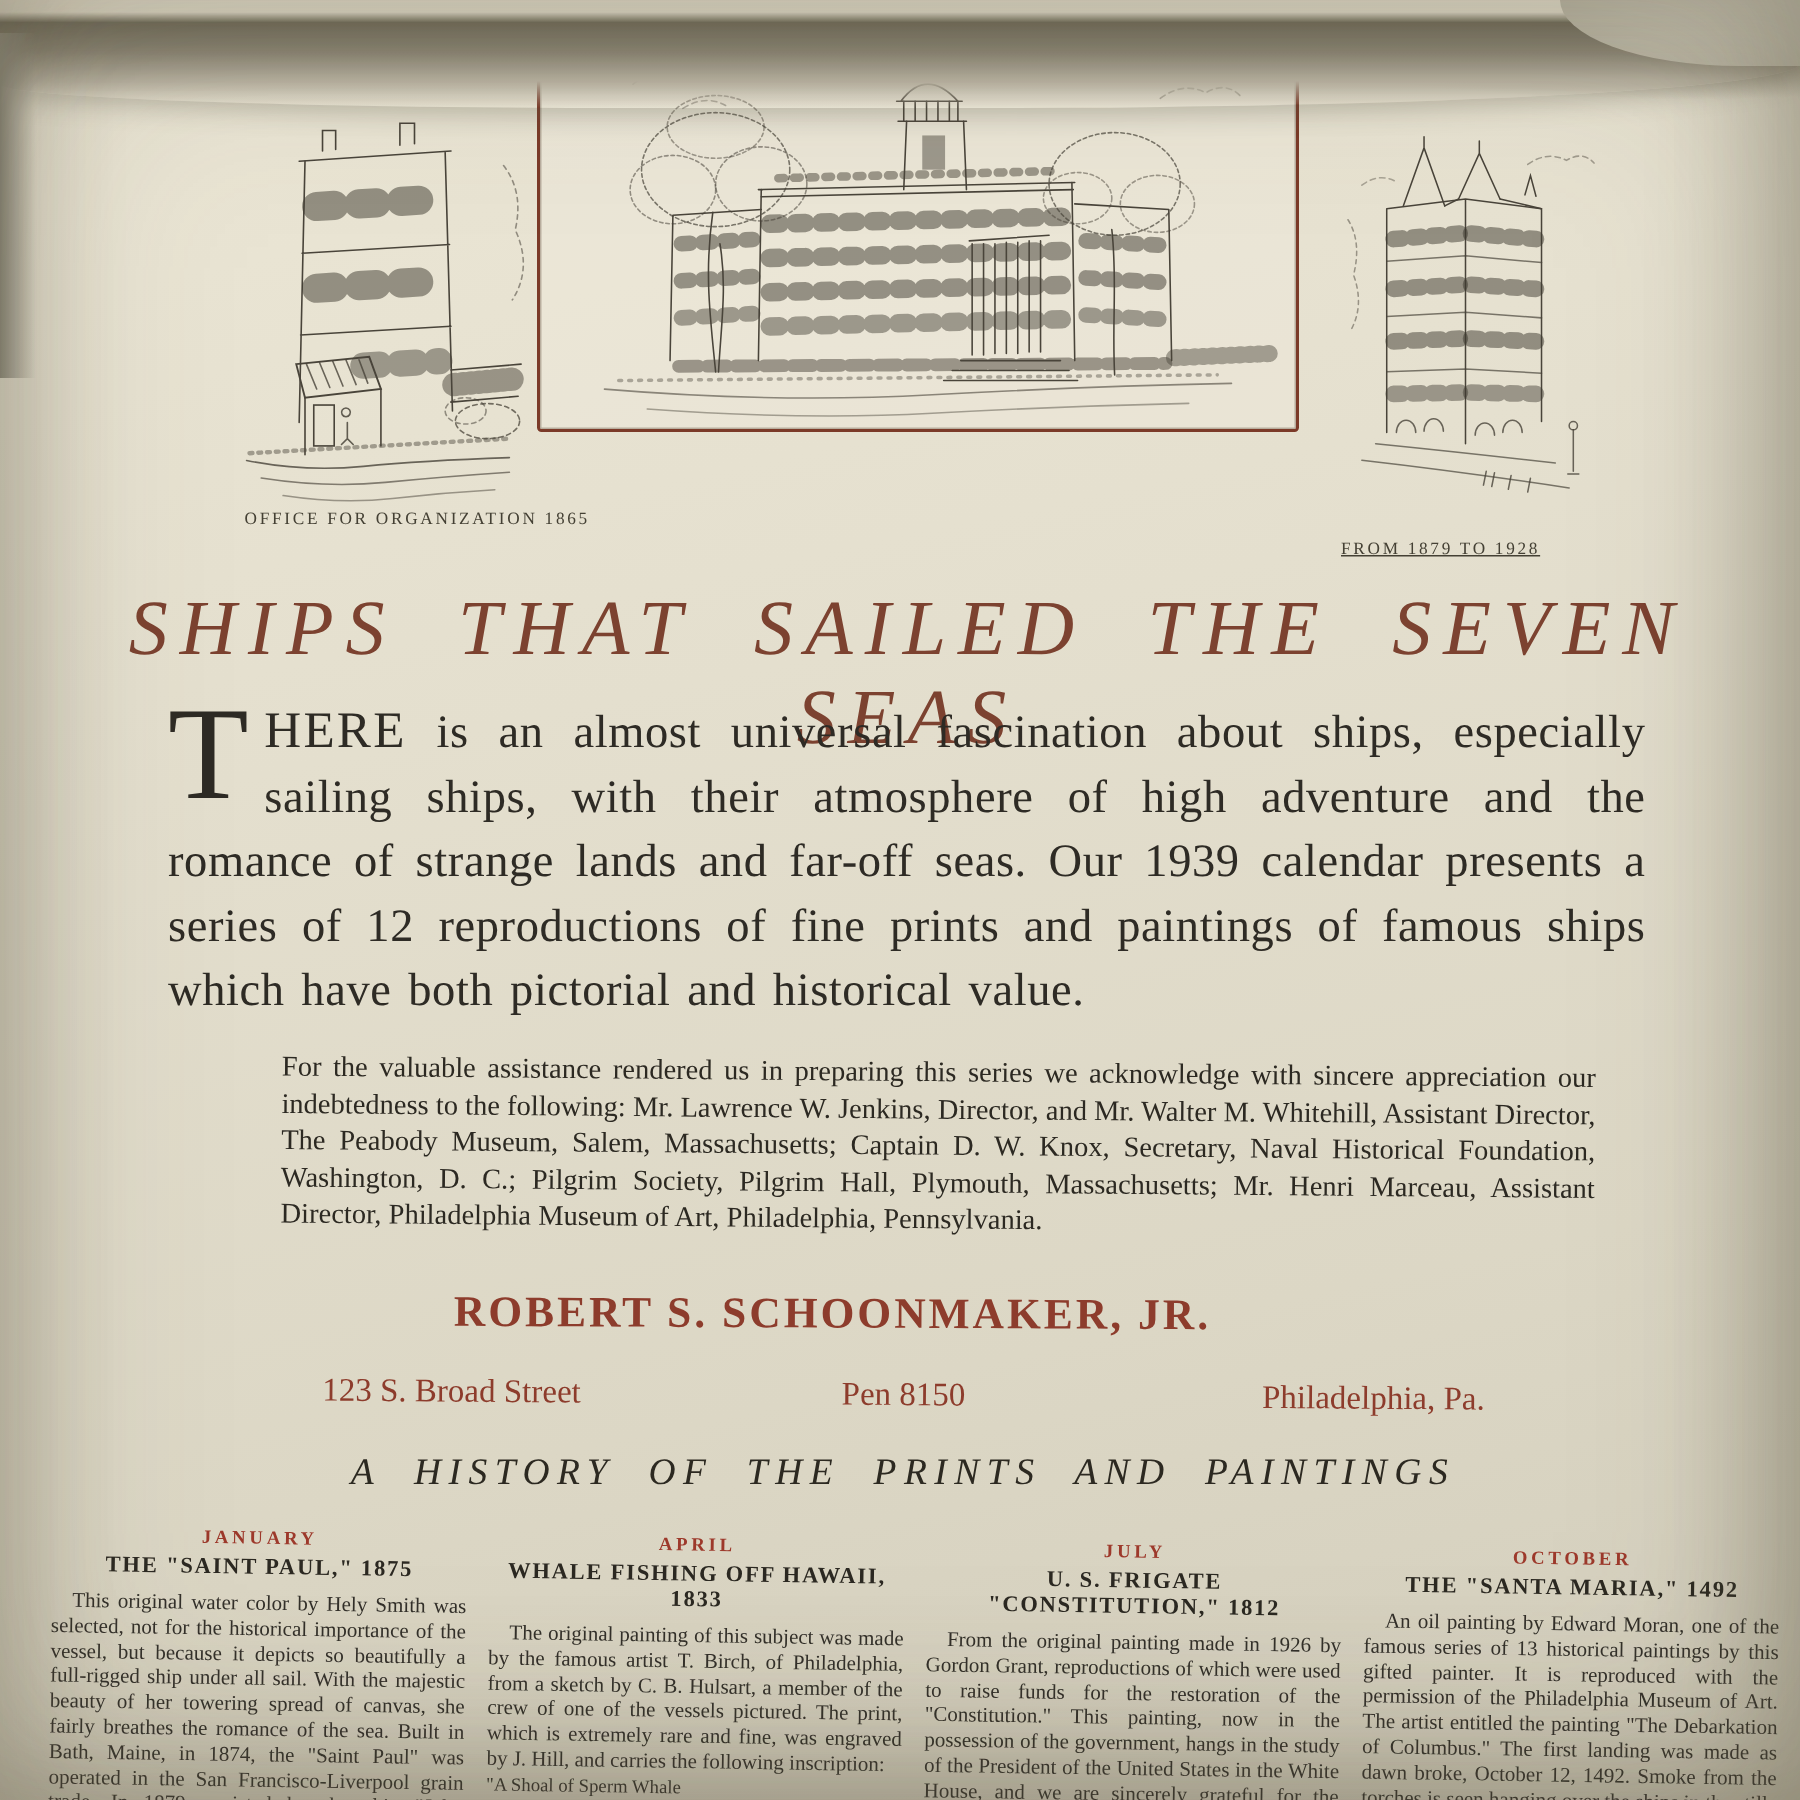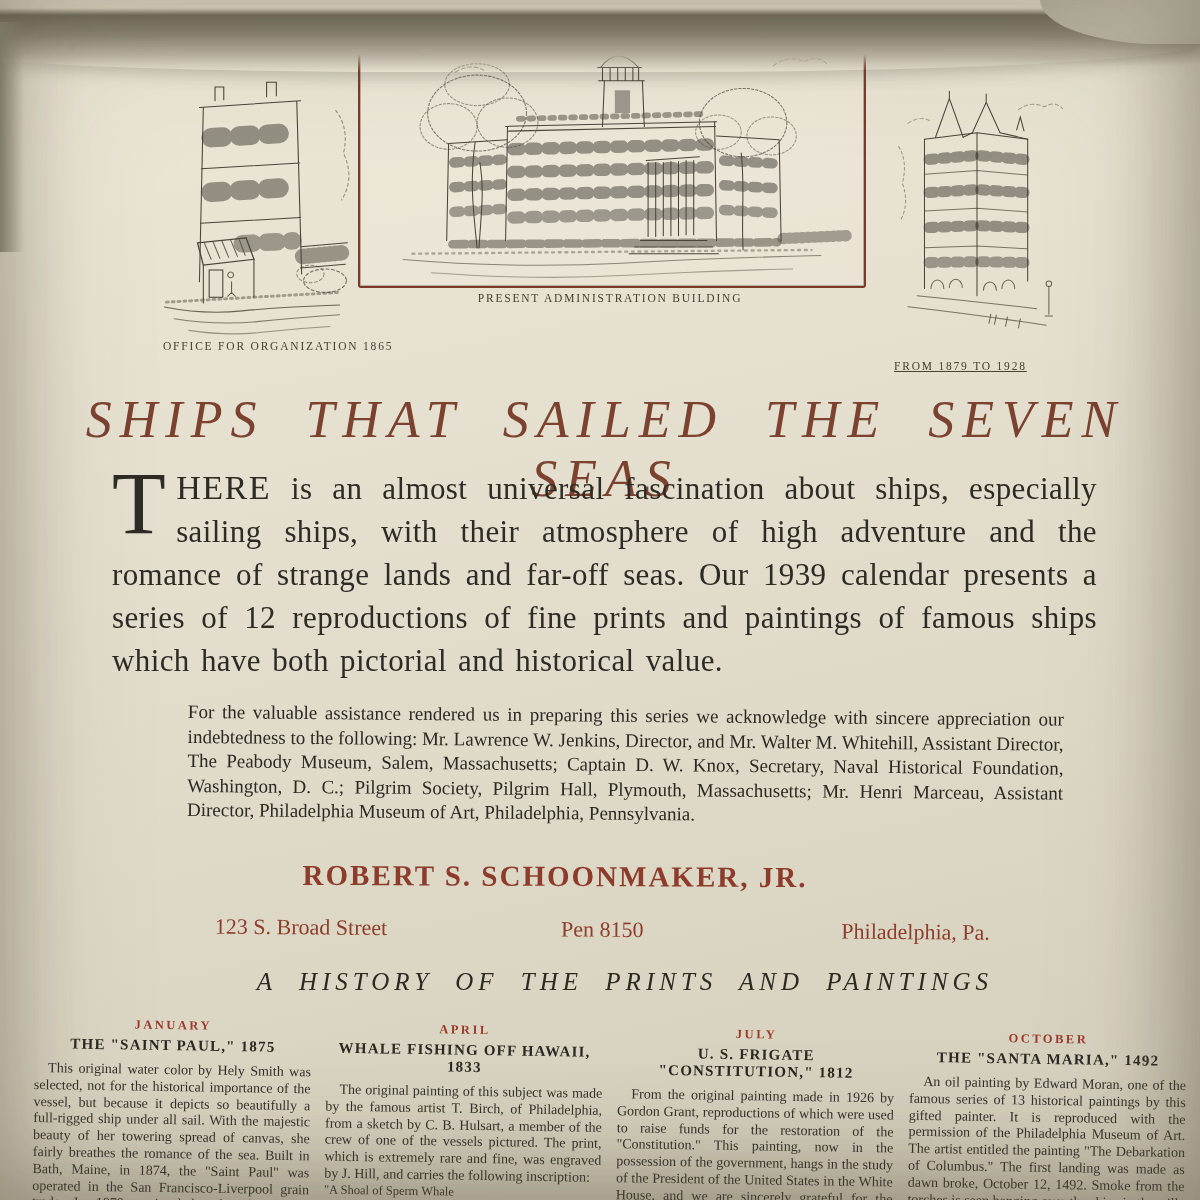--- a/index.html
+++ b/index.html
@@ -47,21 +47,21 @@
   .dropcap{float:left;font-size:88px;line-height:.76;padding:5px 10px 0 0;color:#2e2b25;}
   .leadcaps{font-size:1.1em;letter-spacing:1.5px;}
   .ack{position:absolute;left:188px;top:700px;width:876px;margin:0;text-align:justify;
        font-size:19px;line-height:24.5px;color:#2c2922;transform:rotate(.5deg);transform-origin:left top;}
   .name{position:absolute;left:0;top:860px;width:1110px;text-align:center;
         font-size:29px;font-weight:bold;letter-spacing:2px;color:#8d3c2c;transform:rotate(.25deg);}
   .contact-row{position:absolute;left:0;top:912px;width:1200px;display:grid;
         grid-template-columns:1fr 1fr 1fr;padding:0 210px 0 215px;box-sizing:border-box;
         font-size:22px;color:#8d3c2c;transform:rotate(.45deg);transform-origin:left top;}
   .c-left{text-align:left;} .c-mid{text-align:center;} .c-right{text-align:right;}
-  .section-title{position:absolute;left:70px;top:968px;width:1110px;margin:0;text-align:center;
+  .section-title{position:absolute;left:47px;top:968px;width:1110px;margin:0;text-align:center;
         font-style:italic;font-weight:normal;font-size:25px;letter-spacing:5px;word-spacing:11px;
         color:#2c2921;}
   
   .columns{position:absolute;left:35px;top:1016px;width:1152px;display:grid;
         grid-template-columns:repeat(4,1fr);column-gap:15px;
         transform:rotate(.9deg);transform-origin:left top;}
   .col{color:#33302a;}
   .col .month{text-align:center;font-size:12.5px;font-weight:bold;letter-spacing:2.5px;
         color:#9d392b;margin-bottom:4px;}
   .col .heading{text-align:center;font-size:15px;font-weight:bold;letter-spacing:1.2px;
@@ -167,21 +167,20 @@
         <path d="M55 224 a7 9 0 0 1 14 0 M75 223 a7 9 0 0 1 14 0 M112 226 a7 9 0 0 1 14 0 M132 224 a7 9 0 0 1 14 0" opacity="0.8"></path>
         <path d="M40 232 q60 6 130 14 M30 244 q70 8 150 20" opacity="0.7"></path>
         <path d="M120 252 l-2 10 m8 -9 l-2 10 m14 -8 l-2 10 m16 -8 l-2 10" opacity="0.8"></path>
         <path d="M183 222 v30 m-4 2 h8" opacity="0.8"></path>
         <circle cx="183" cy="219" r="3" opacity="0.8"></circle>
         <path d="M20 70 q10 16 4 40 q8 22 -2 40" stroke-dasharray="3 3" opacity="0.5"></path>
       </g>
     </svg>
 
     <div class="caption cap-left">Office for Organization 1865</div>
-    <div class="caption cap-center">Present Administration Building</div>
     <div class="caption cap-right">From 1879 to 1928</div>
 
     <h1 class="title">SHIPS THAT SAILED THE SEVEN SEAS</h1>
 
     <p class="intro"><span class="dropcap">T</span><span class="leadcaps">HERE</span><span> is an almost universal fascination about ships, especially sailing ships, with their atmosphere of high adventure and the romance of strange lands and far-off seas. Our 1939 calendar presents a series of 12 reproductions of fine prints and paintings of famous ships which have both pictorial and historical value.</span></p>
 
     <p class="ack">For the valuable assistance rendered us in preparing this series we acknowledge with sincere appreciation our indebtedness to the following: Mr. Lawrence W. Jenkins, Director, and Mr. Walter M. Whitehill, Assistant Director, The Peabody Museum, Salem, Massachusetts; Captain D. W. Knox, Secretary, Naval Historical Foundation, Washington, D. C.; Pilgrim Society, Pilgrim Hall, Plymouth, Massachusetts; Mr. Henri Marceau, Assistant Director, Philadelphia Museum of Art, Philadelphia, Pennsylvania.</p>
 
     <div class="name">ROBERT S. SCHOONMAKER, JR.</div>
 

